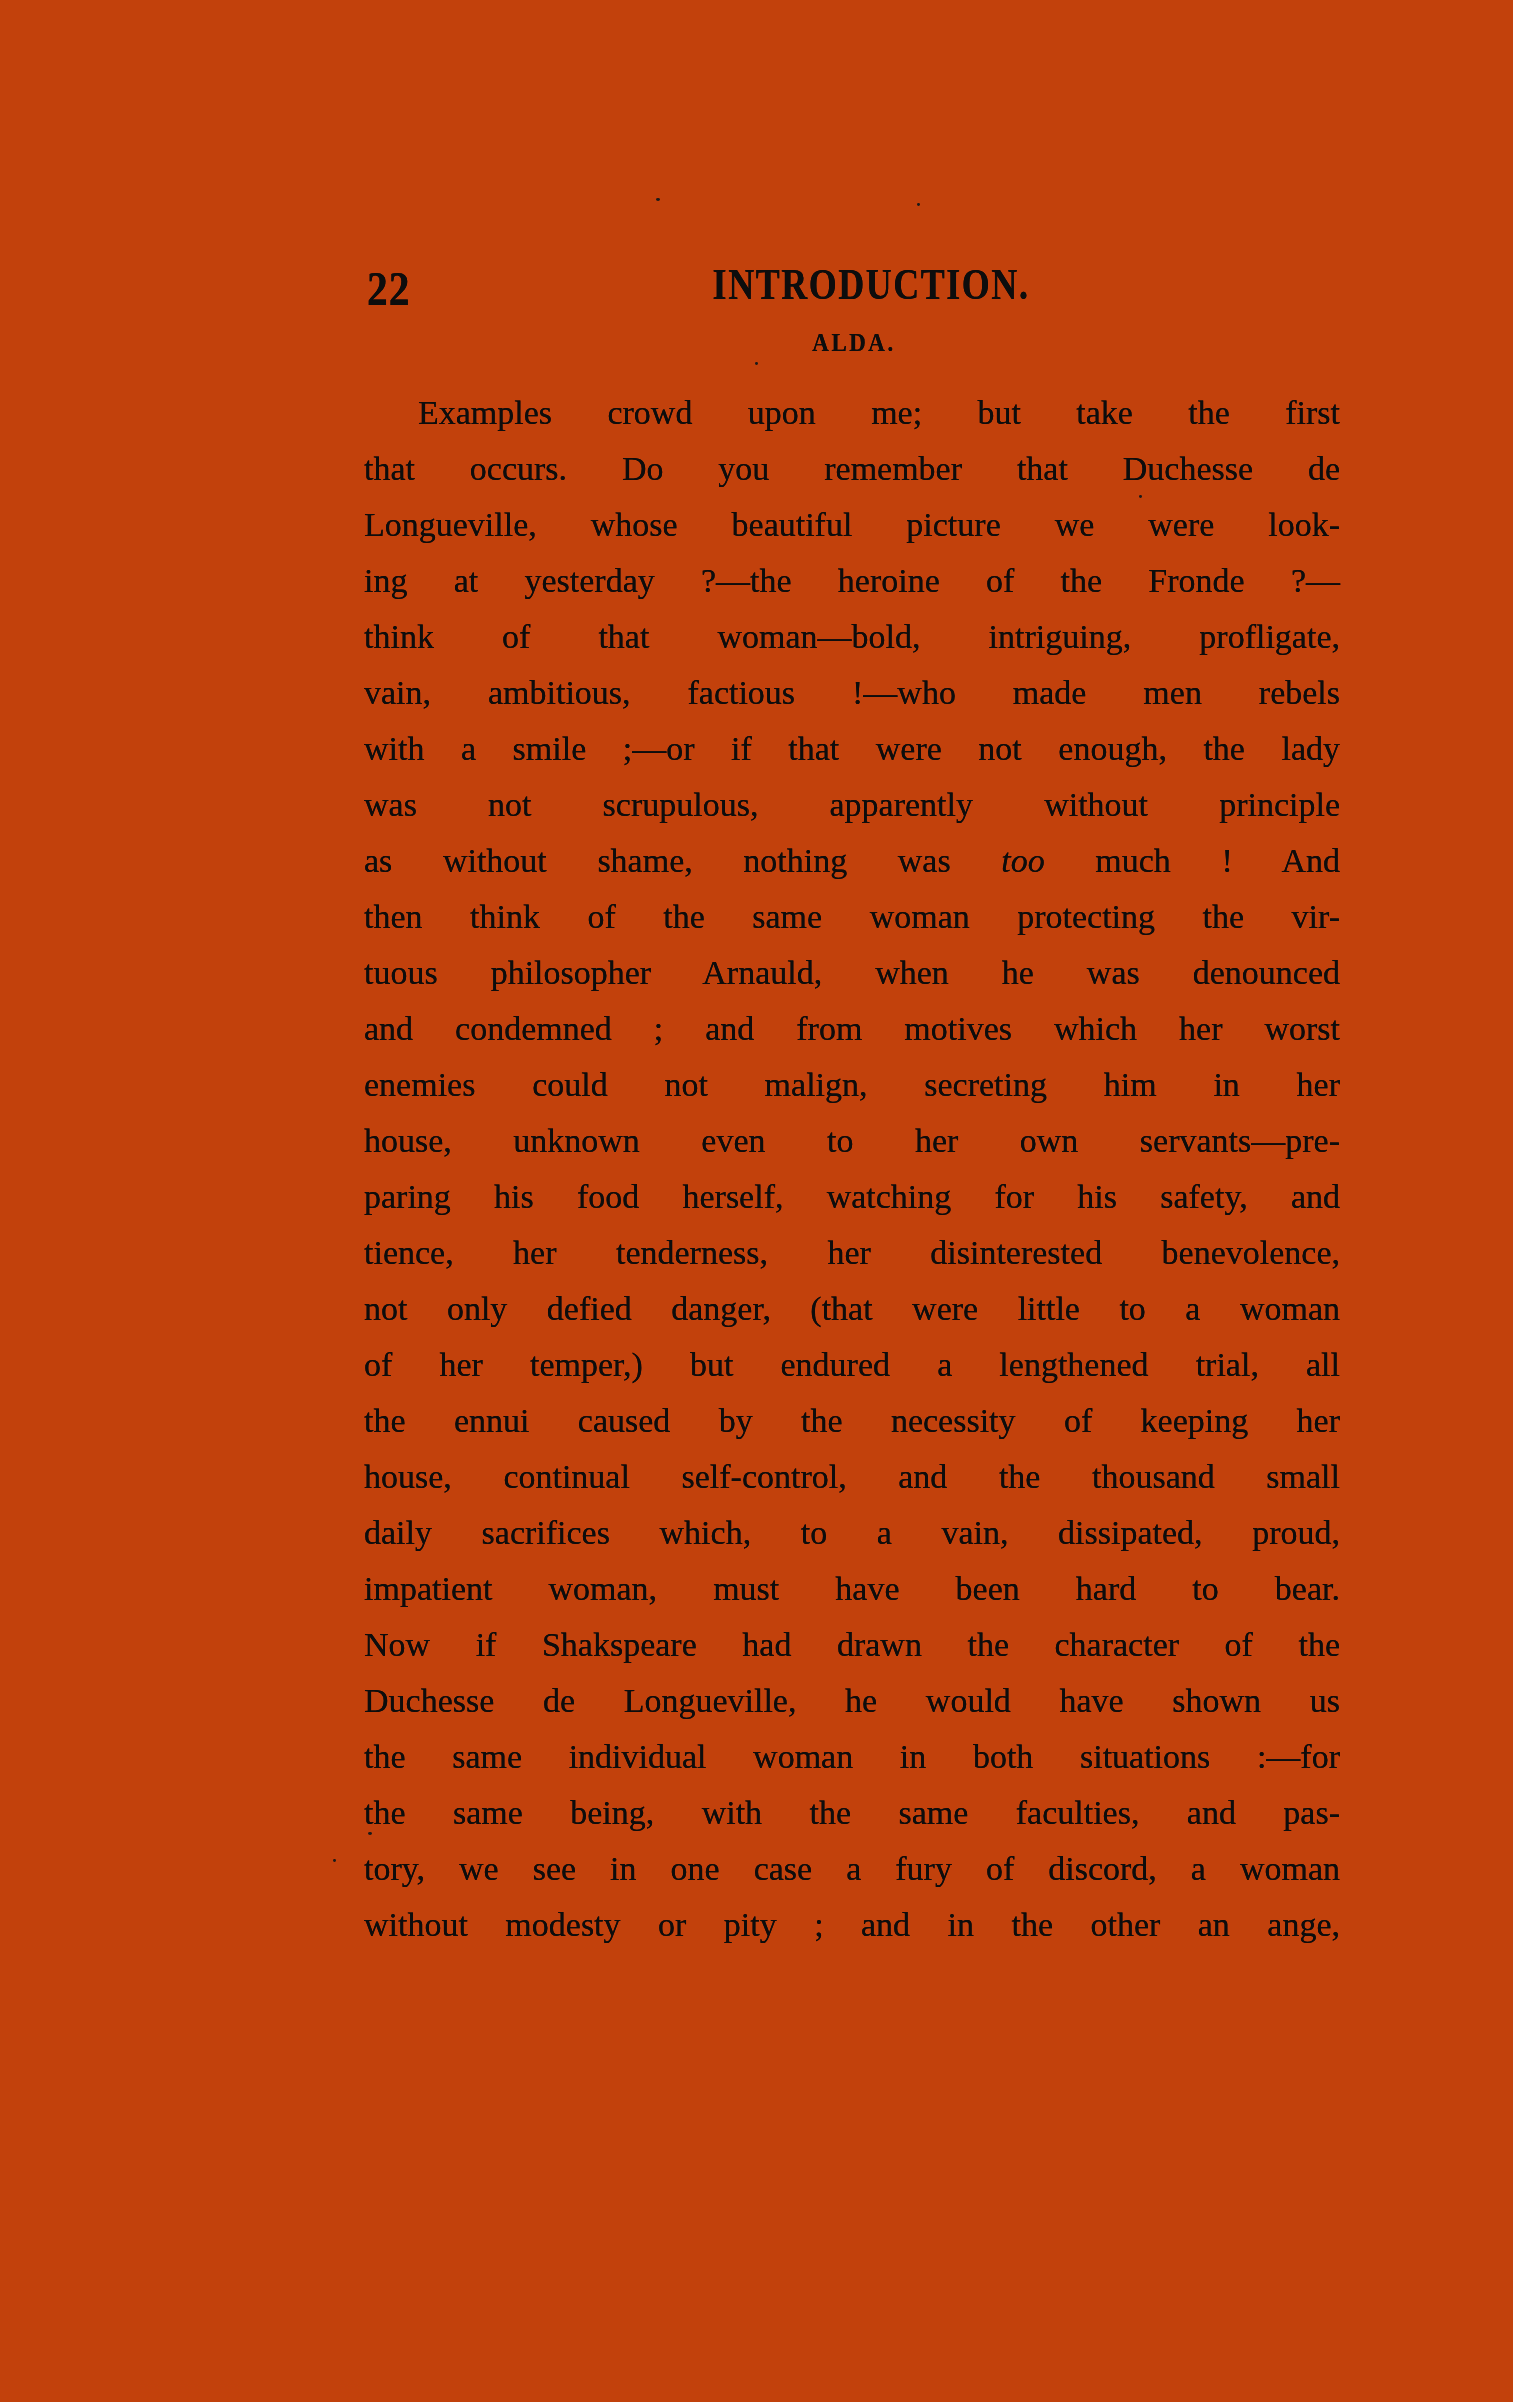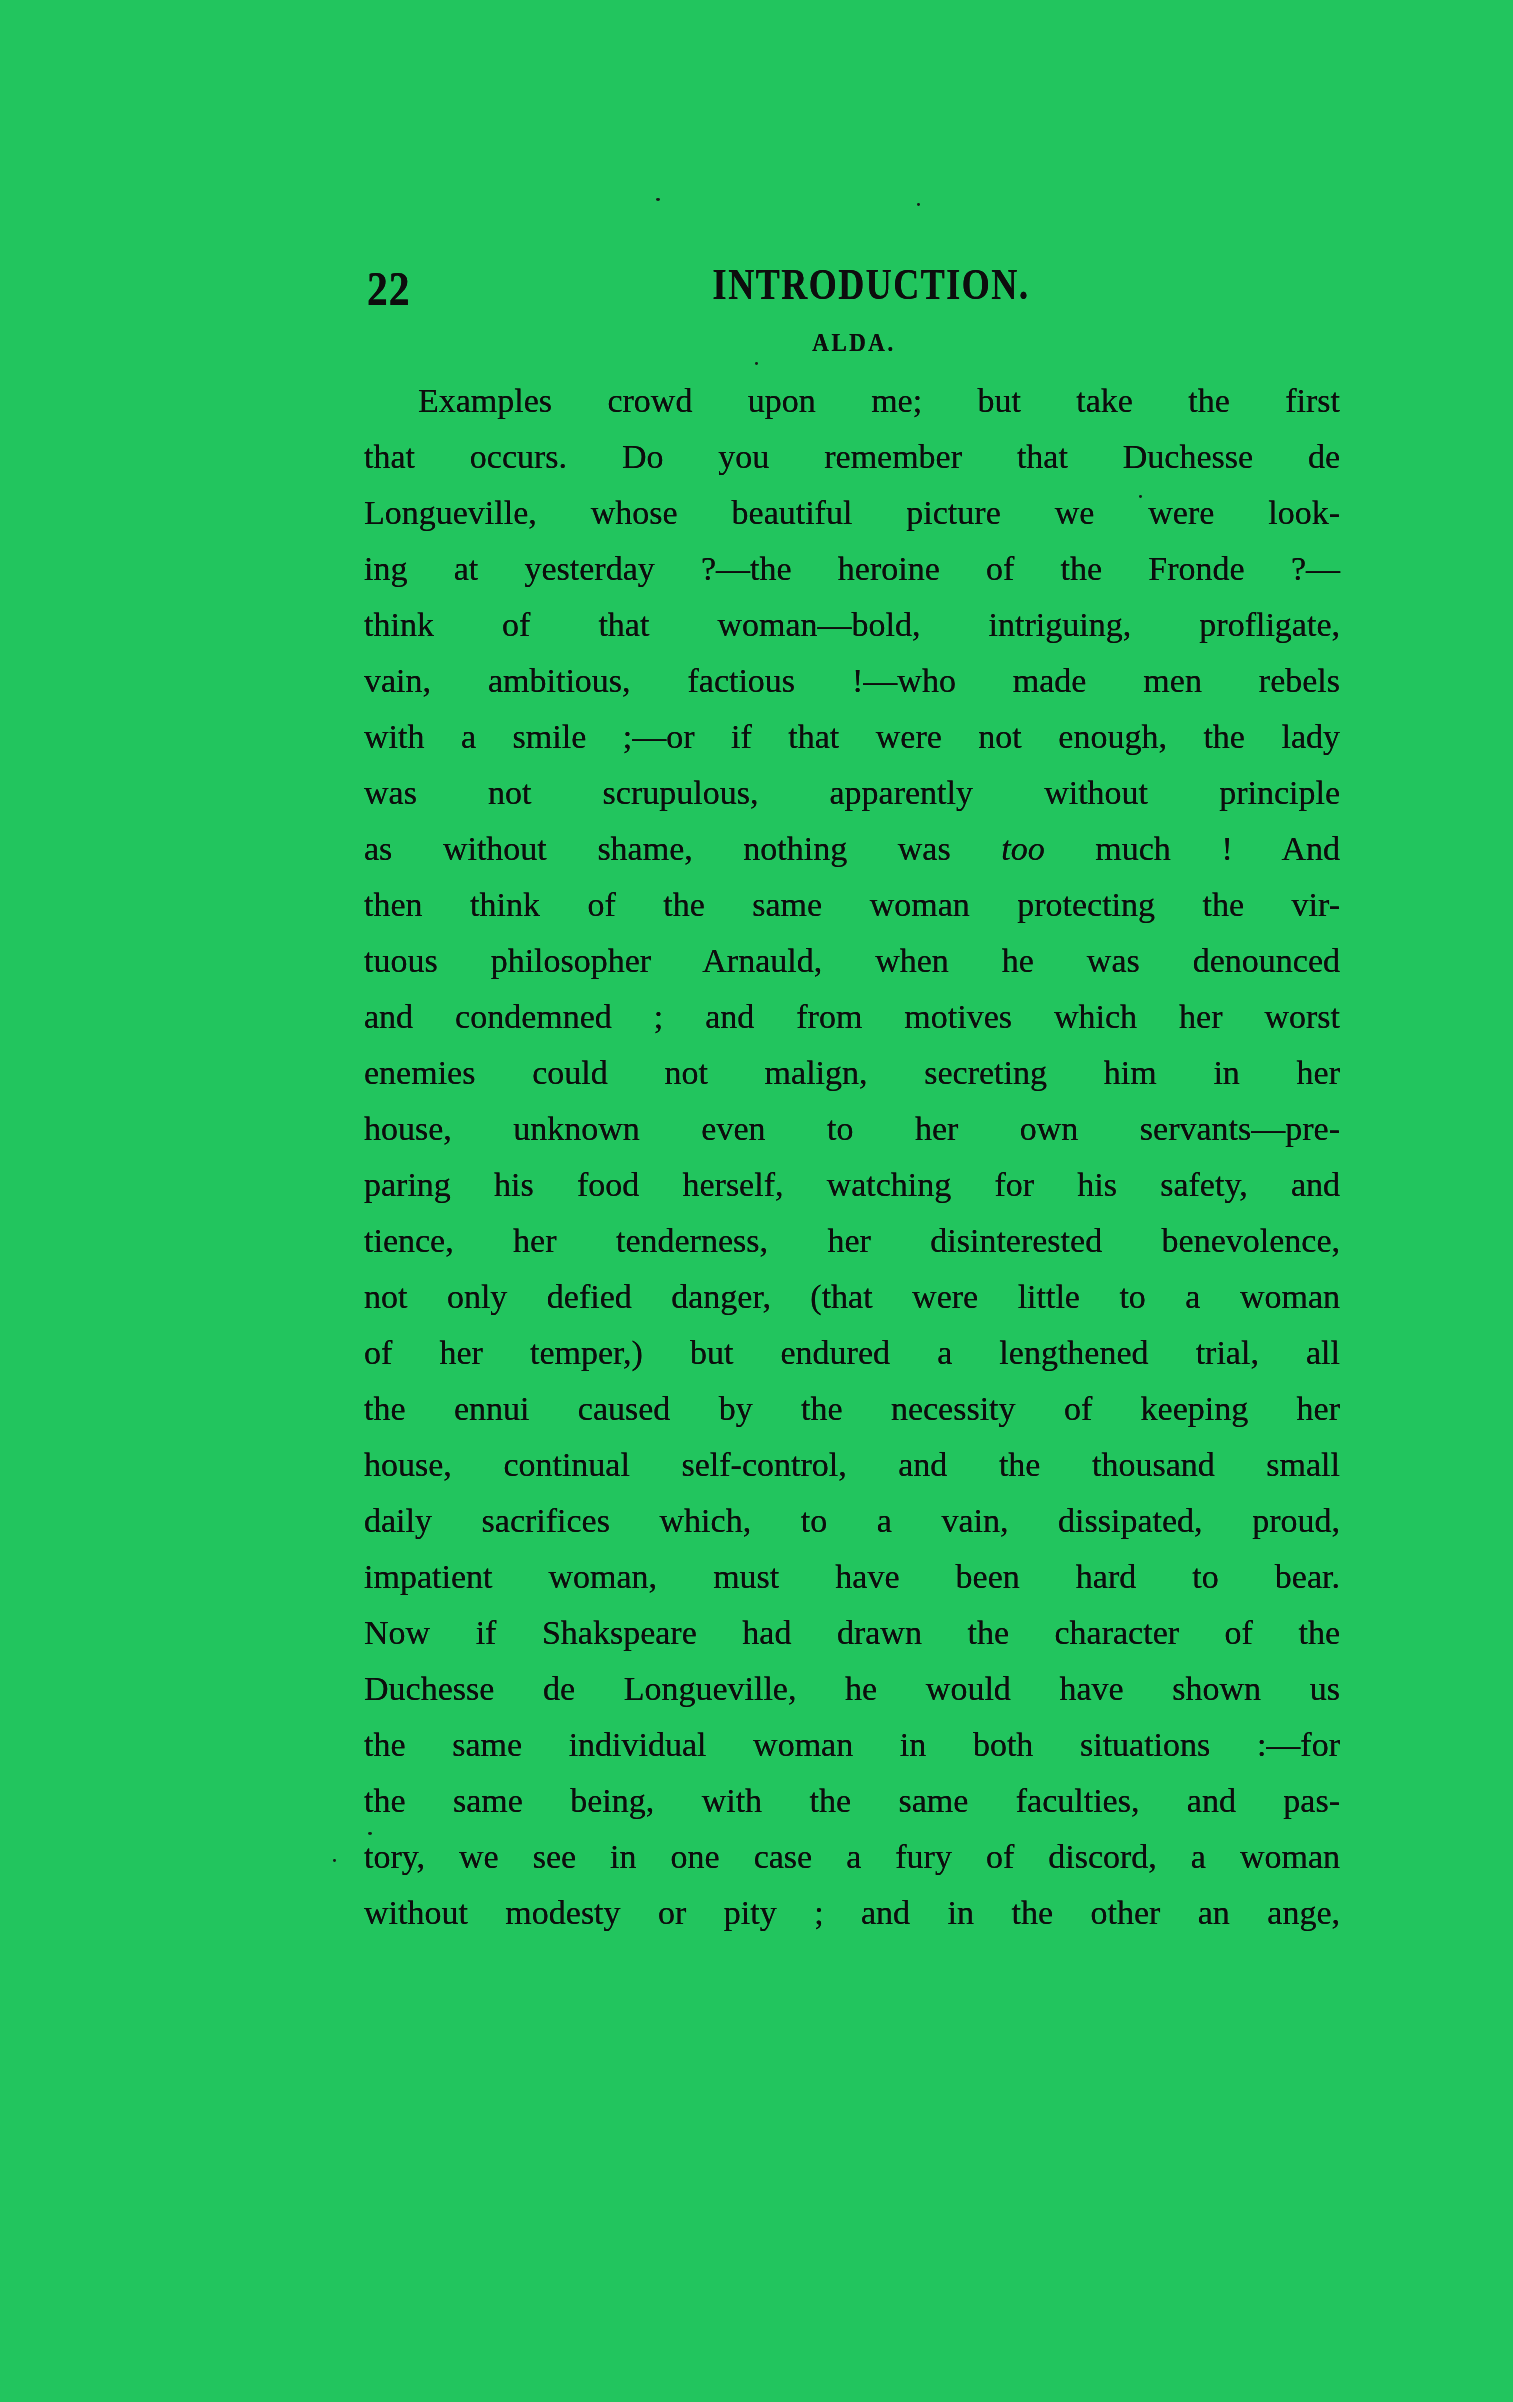--- a/index.html
+++ b/index.html
@@ -4,21 +4,21 @@
 <style>
   html, body {
     margin: 0;
     padding: 0;
     background: #ffffff;
   }
   .page {
     position: relative;
     width: 1514px;
     height: 2403px;
-    background: #22c55e;
+    background: #c2410c;
     color: #0d0d0d;
     font-family: "Liberation Serif", "DejaVu Serif", serif;
     overflow: hidden;
   }
   
   .pagenum {
     position: absolute;
     left: 367px;
     top: 264px;
     font-size: 49px;
@@ -54,21 +54,21 @@
     line-height: 1;
     letter-spacing: 2.9px;
     transform: scaleX(.88);
     transform-origin: center top;
     text-shadow: 0 0 0.5px currentColor;
   }
   
   .bodytext {
     position: absolute;
     left: 364px;
-    top: 373px;
+    top: 385px;
     width: 976px;
   }
   .bline {
     height: 56px;
     line-height: 56px;
     font-size: 34px;
     text-align: justify;
     text-align-last: justify;
     text-justify: inter-word;
     white-space: normal;

